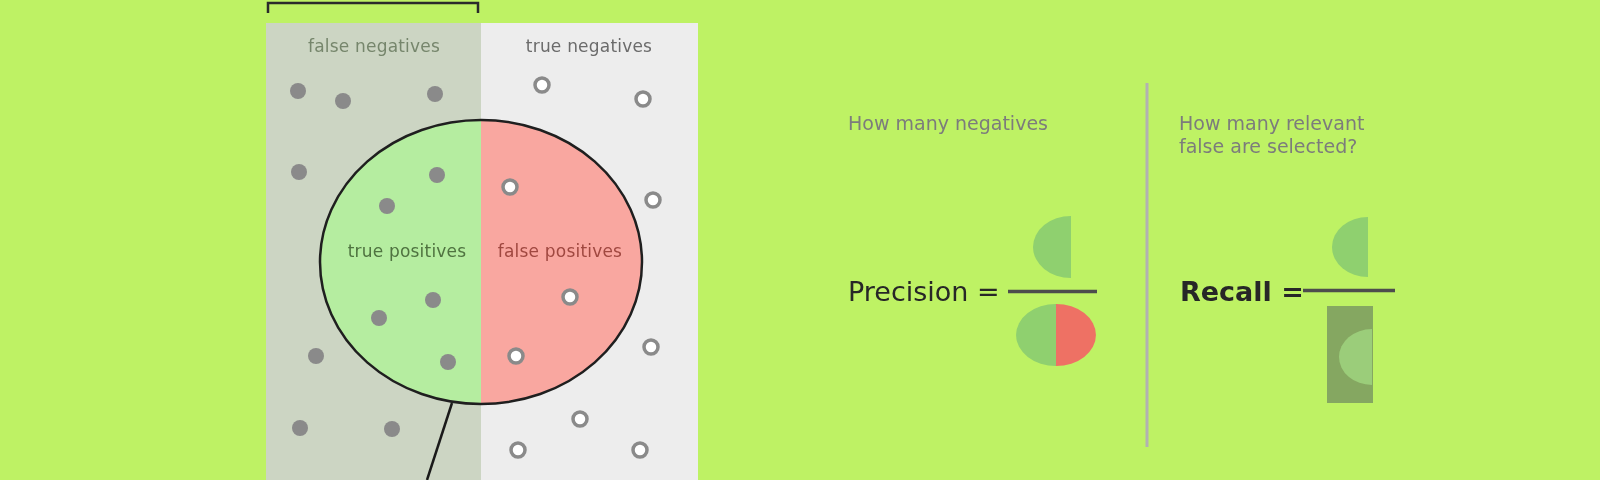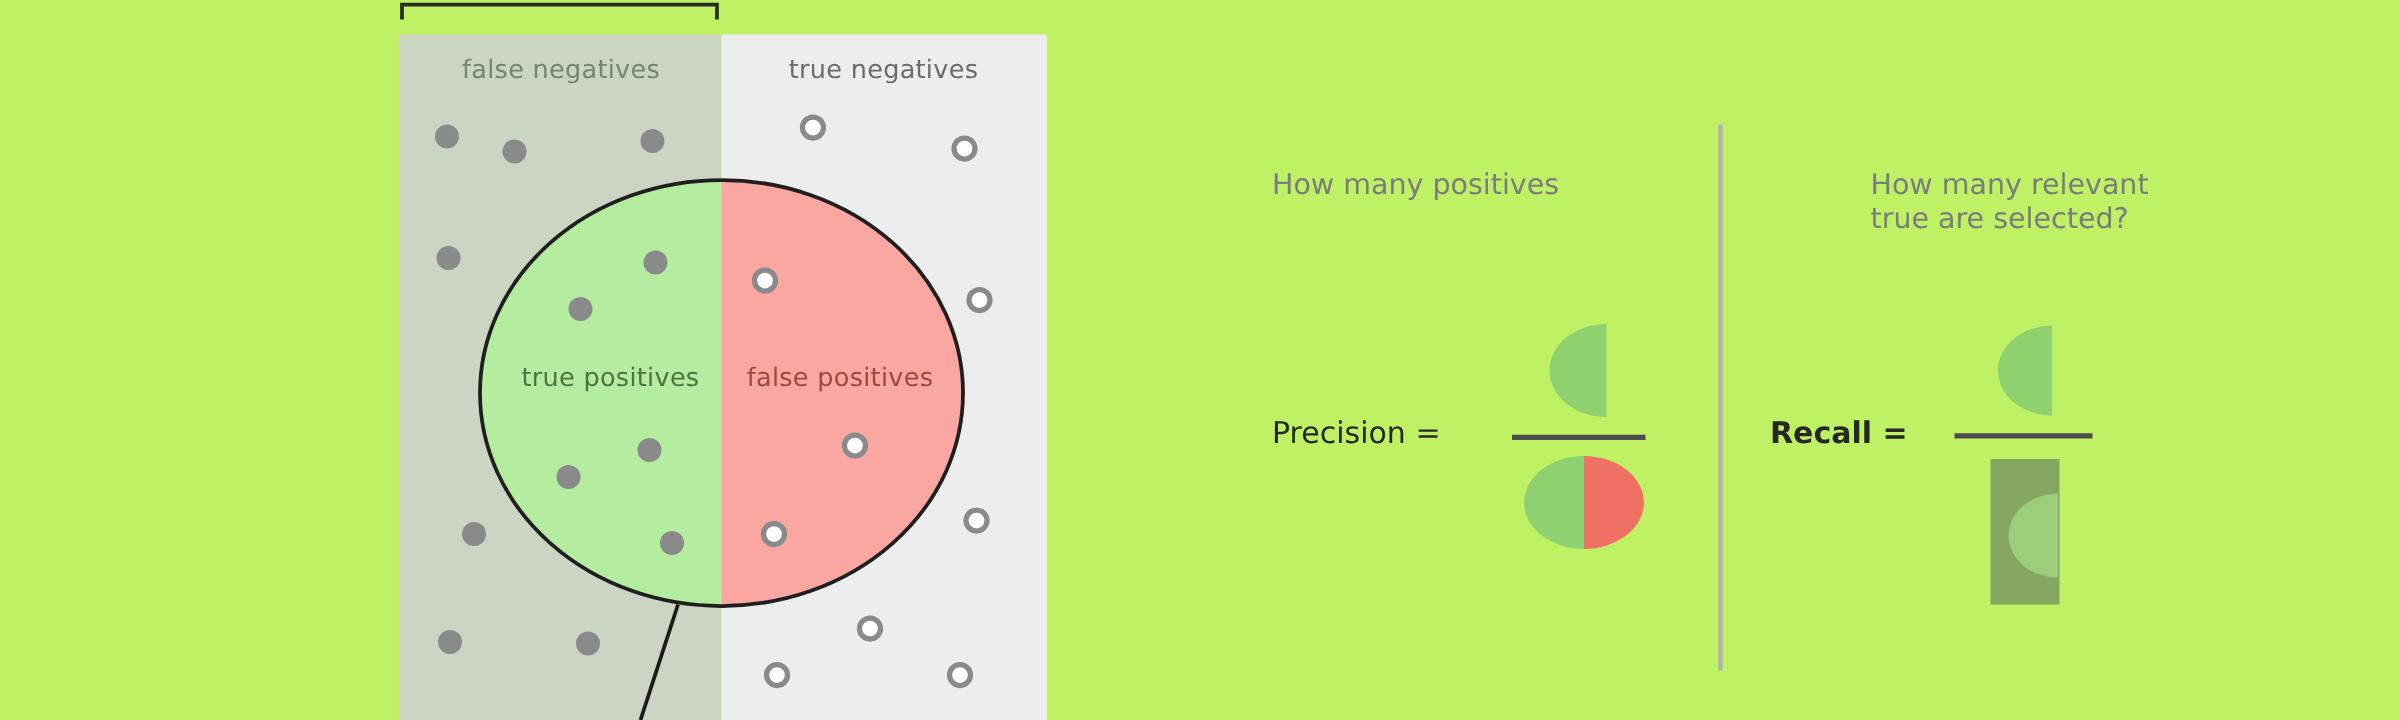--- a/index.html
+++ b/index.html
@@ -17,24 +17,24 @@
     letter-spacing:0.2px;
   }
   .question{
     position:absolute;
     font-size:19px;
     line-height:23px;
     color:#7c7c7c;
     white-space:nowrap;
   }
   .q-precision{left:848px;top:112px;}
-  .q-recall{left:1247px;top:112px;}
+  .q-recall{left:1179px;top:112px;}
   .formula-label{
     position:absolute;
-    font-size:20px;
+    font-size:27px;
     color:#272727;
     white-space:nowrap;
   }
   .f-precision{left:848px;top:276px;}
   .f-recall{left:1180px;top:276px;font-weight:bold;}
 </style>
 </head>
 <body>
 
 <div class="canvas">
@@ -91,23 +91,23 @@
     <path d="M1056,304 A40,31 0 0,0 1056,366 Z" fill="#8fd06f"></path>
     <path d="M1056,304 A40,31 0 0,1 1056,366 Z" fill="#ee7164"></path>
 
     <path d="M1368,217 A36,30 0 0,0 1368,277 Z" fill="#8fd06f"></path>
     <line x1="1303" y1="290.5" x2="1395" y2="290.5" stroke="#4d4d4d" stroke-width="3.5"></line>
     <rect x="1327" y="306" width="46" height="97" fill="#85a761"></rect>
     <path d="M1372,329 A33,28 0 0,0 1372,385 Z" fill="#9bcd7a"></path>
   </svg>
 
   <div class="question q-precision">
-    <div>How many positives</div>
+    <div>How many negatives</div>
   </div>
   <div class="question q-recall">
     <div>How many relevant</div>
-    <div>true are selected?</div>
+    <div>false are selected?</div>
   </div>
 
   <div class="formula-label f-precision">Precision =</div>
   <div class="formula-label f-recall">Recall =</div>
 
 </div>
 
 </body></html>

